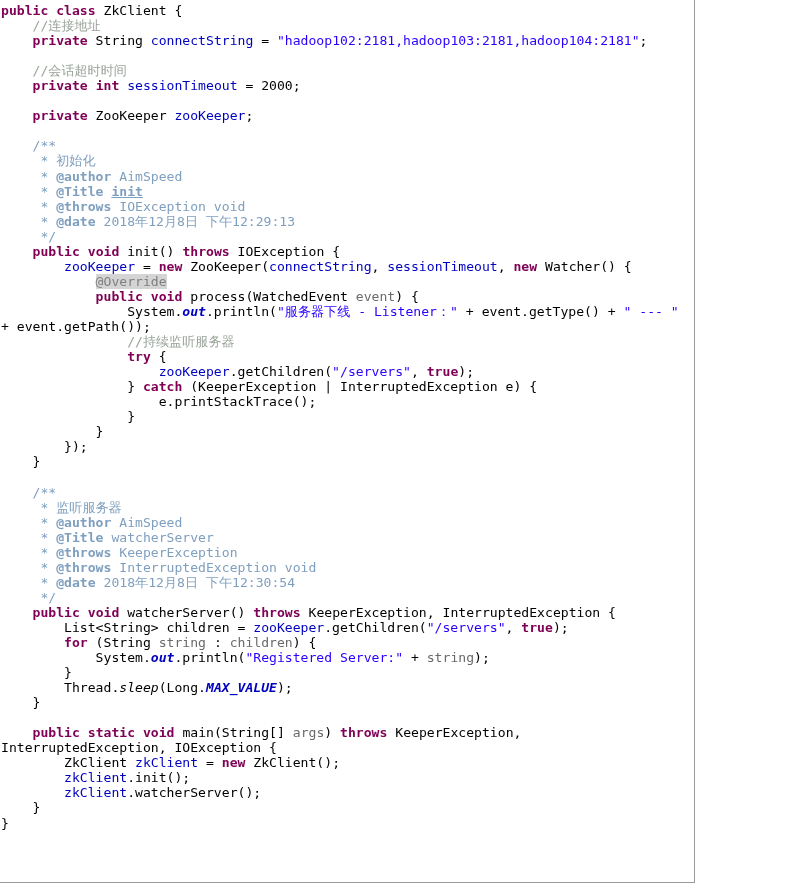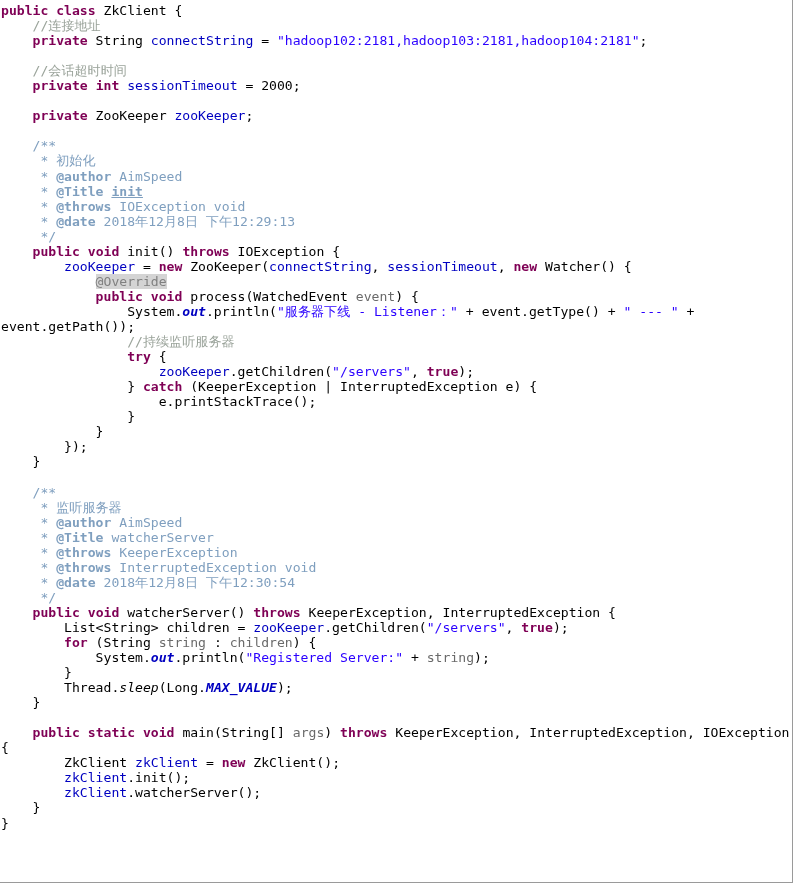--- a/index.html
+++ b/index.html
@@ -3,21 +3,21 @@
 <meta charset="utf-8">
 <title>ZkClient.java</title>
 <style>
   html, body {
     margin: 0;
     padding: 0;
     background: #ffffff;
   }
   #code-view {
     position: relative;
-    width: 793px;
+    width: 695px;
     height: 883px;
     box-sizing: border-box;
     background: #ffffff;
     border-right: 1px solid #9a9a9a;
     border-bottom: 1px solid #9a9a9a;
     overflow: hidden;
   }
   pre#code {
     margin: 0;
     padding: 3px 0 0 1px;

